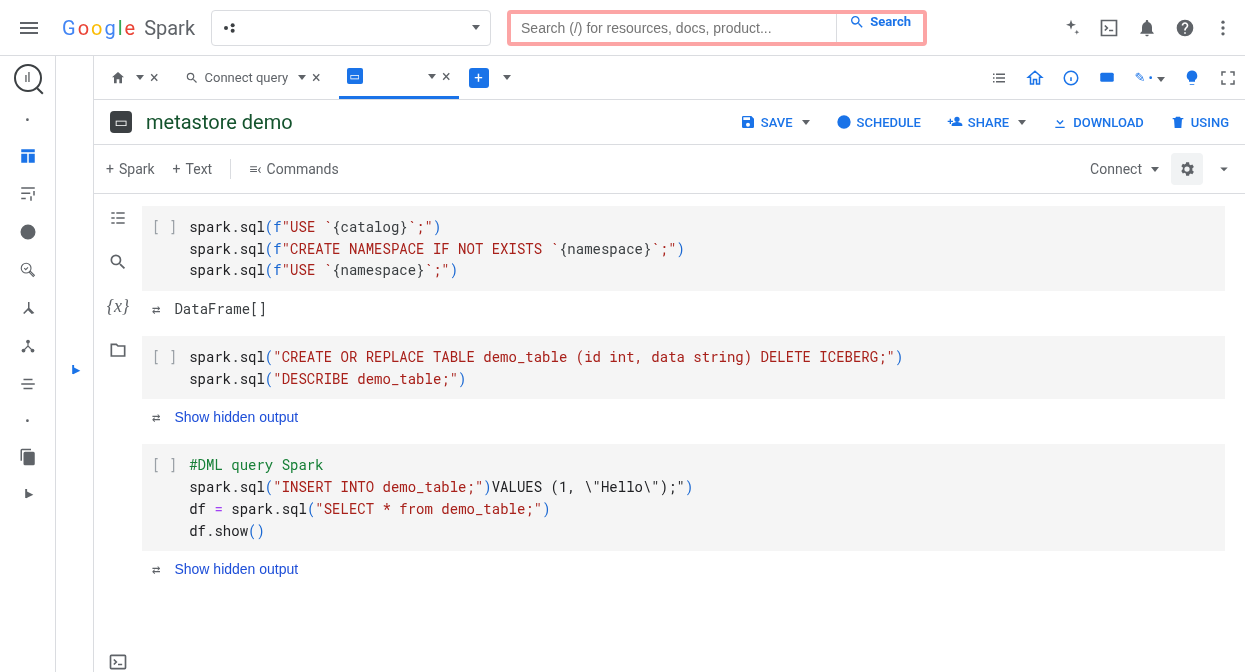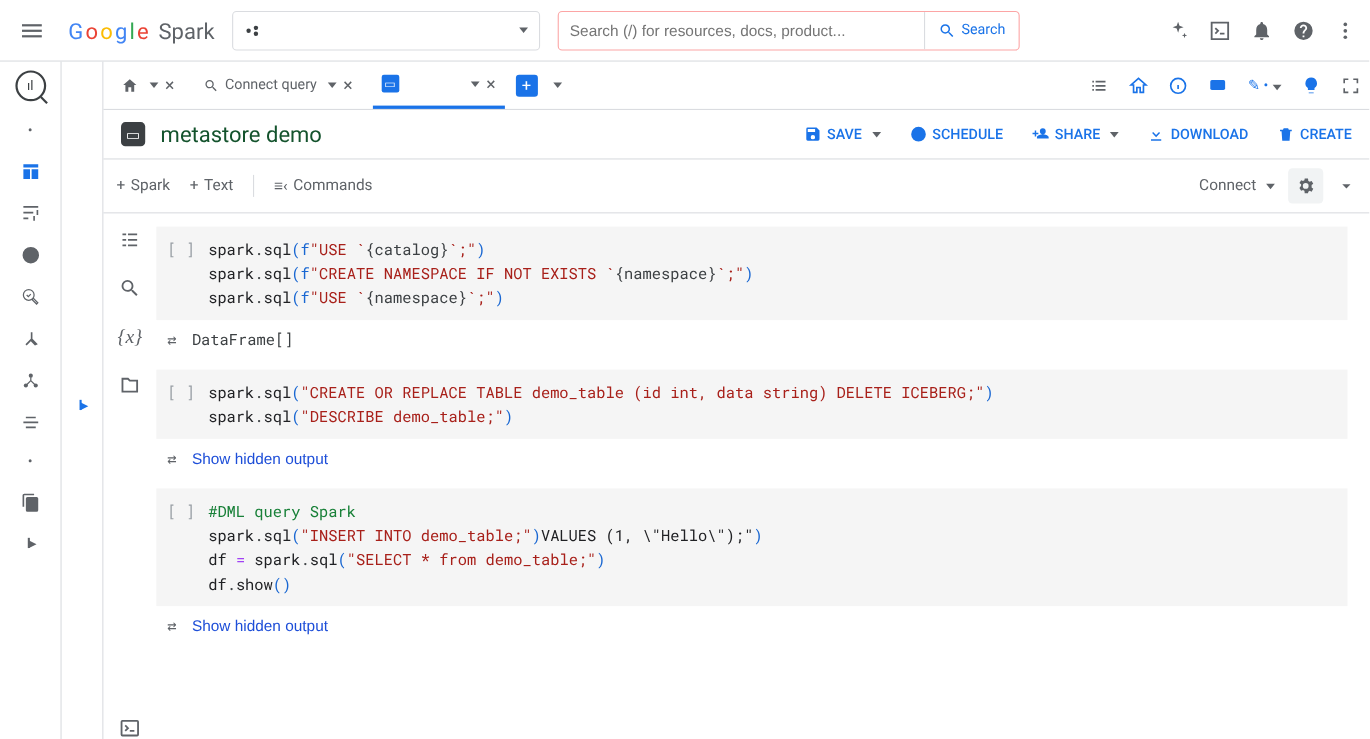--- a/index.html
+++ b/index.html
@@ -6,23 +6,23 @@
     body { font-family: 'Google Sans', Roboto, Arial, sans-serif; font-size: 13px; color: #3c4043; overflow: hidden; }
 
     
     .header { display: flex; align-items: center; height: 56px; padding: 0 12px; border-bottom: 1px solid #dadce0; gap: 16px; background: #fff; }
     .hamburger { display: flex; flex-direction: column; gap: 3px; cursor: pointer; padding: 8px; }
     .hamburger span { width: 18px; height: 2px; background: #5f6368; }
     .logo { display: flex; align-items: center; gap: 2px; font-size: 20px; color: #5f6368; }
     .logo .g1 { color: #4285f4; } .logo .g2 { color: #ea4335; } .logo .g3 { color: #fbbc04; }
     .logo .g4 { color: #4285f4; } .logo .g5 { color: #34a853; } .logo .g6 { color: #ea4335; }
     .project-picker { display: flex; align-items: center; width: 280px; height: 36px; border: 1px solid #dadce0; border-radius: 4px; padding: 0 10px; justify-content: space-between; cursor: pointer; }
-    .search-wrap { display: flex; align-items: center; flex: 1; max-width: 420px; border: 1px solid #fca5a5; border-radius: 4px; height: 36px; overflow: hidden; }
+    .search-wrap { display: flex; align-items: center; flex: 1; max-width: 420px; border: 4px solid #fca5a5; border-radius: 4px; height: 36px; overflow: hidden; }
     .search-input { flex: 1; border: none; outline: none; padding: 0 10px; font-size: 14px; color: #5f6368; }
-    .search-btn { display: flex; align-items: center; gap: 5px; color: #1a73e8; border-left: 1px solid #dadce0; padding: 0 12px; height: 100%; font-weight: 400; cursor: pointer; }
+    .search-btn { display: flex; align-items: flex-start; gap: 5px; color: #1a73e8; border-left: 1px solid #dadce0; padding: 0 12px; height: 100%; font-weight: 700; cursor: pointer; }
     .header-icons { margin-left: auto; display: flex; align-items: center; gap: 18px; color: #5f6368; }
     .header-icons > * { cursor: pointer; }
 
     
     .main { display: flex; height: calc(100vh - 56px); }
 
     
     .iconbar { width: 56px; border-right: 1px solid #dadce0; display: flex; flex-direction: column; align-items: center; padding-top: 8px; gap: 20px; color: #5f6368; }
     .iconbar .bq-logo { width: 28px; height: 28px; border: 2px solid #3c4043; border-radius: 50%; display: flex; align-items: center; justify-content: center; position: relative; }
     .iconbar .bq-logo::after { content: ""; position: absolute; width: 8px; height: 2px; background: #3c4043; bottom: -2px; right: -4px; transform: rotate(45deg); }
@@ -254,21 +254,21 @@
         <div class="act">
           <svg width="16" height="16" viewBox="0 0 24 24">
               <path d="M12 3v10l4-4 1.4 1.4L12 16 6.6 10.4 8 9l4 4V3zM5 19h14v2H5z"></path>
             </svg>
           <span>DOWNLOAD</span>
         </div>
         <div class="act">
           <svg width="16" height="16" viewBox="0 0 24 24">
               <path d="M6 7h12l-1 14H7zM9 4h6l1 2h4v2H4V6h4z"></path>
             </svg>
-          <span>CREATE</span>
+          <span>USING</span>
         </div>
       </div>
     </div>
 
     <div class="subbar">
       <div class="lbtn">+ <span>Spark</span></div>
       <div class="lbtn">+ <span>Text</span></div>
       <div class="divider"></div>
       <div class="lbtn">≡‹ <span>Commands</span></div>
       <div class="subbar-right">

